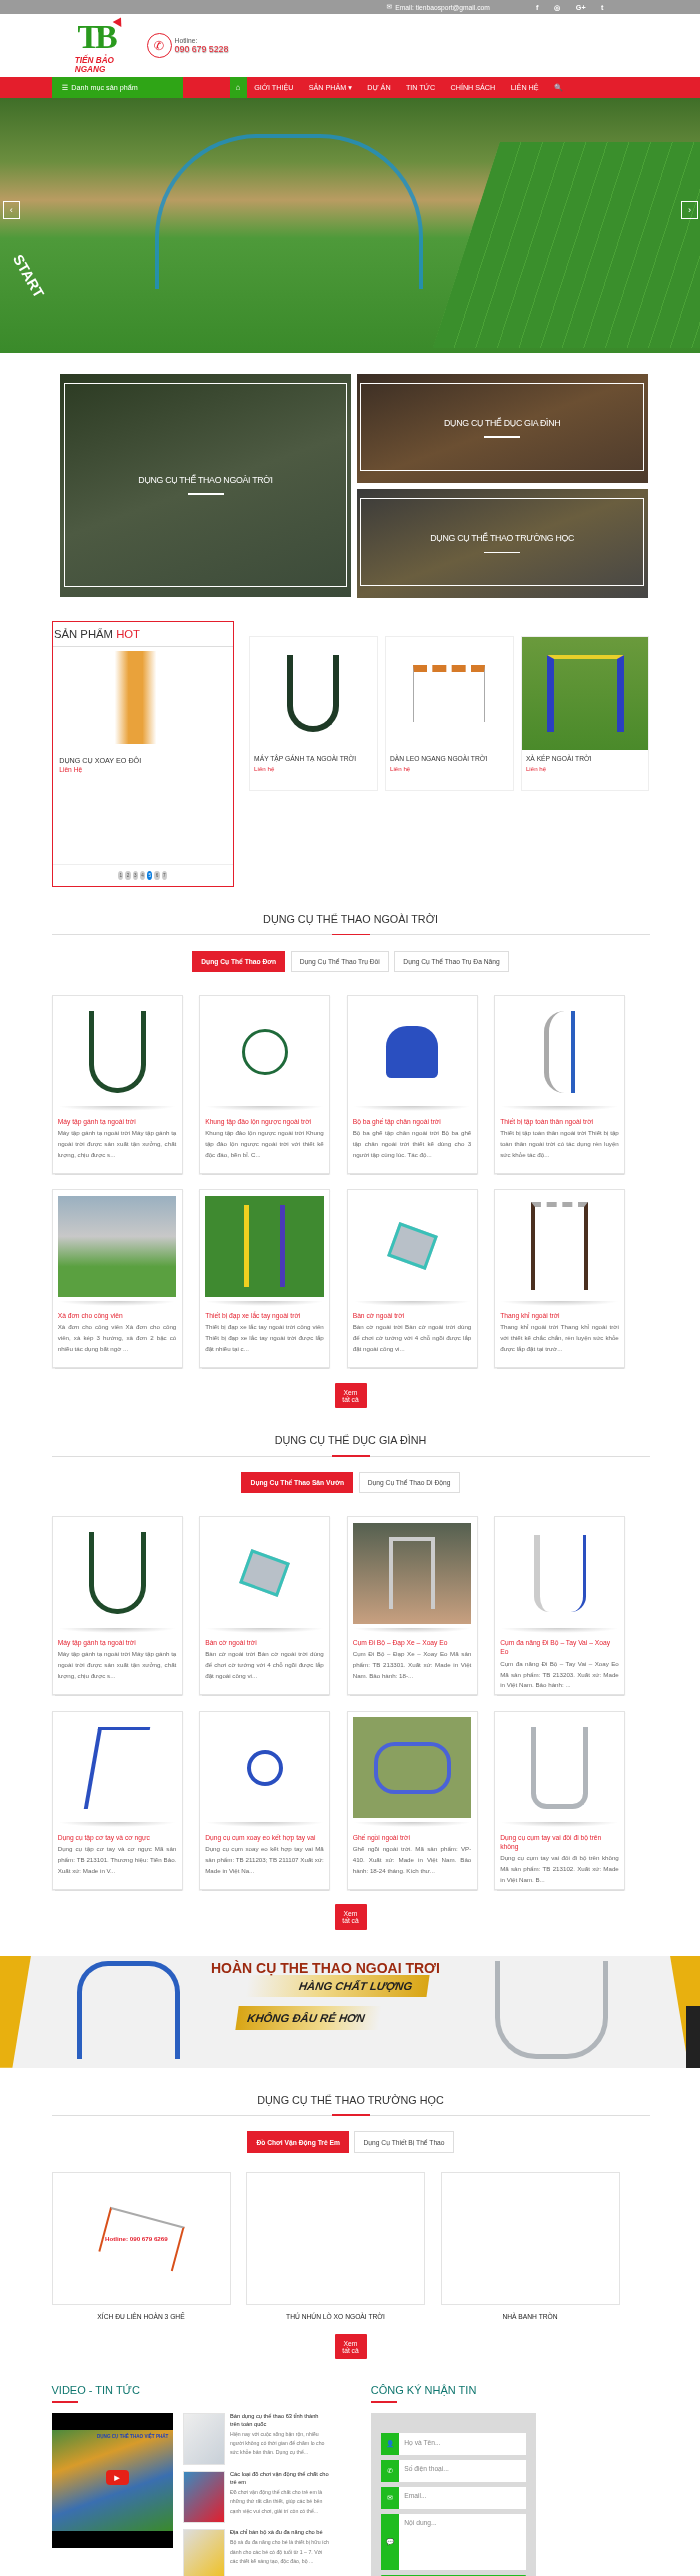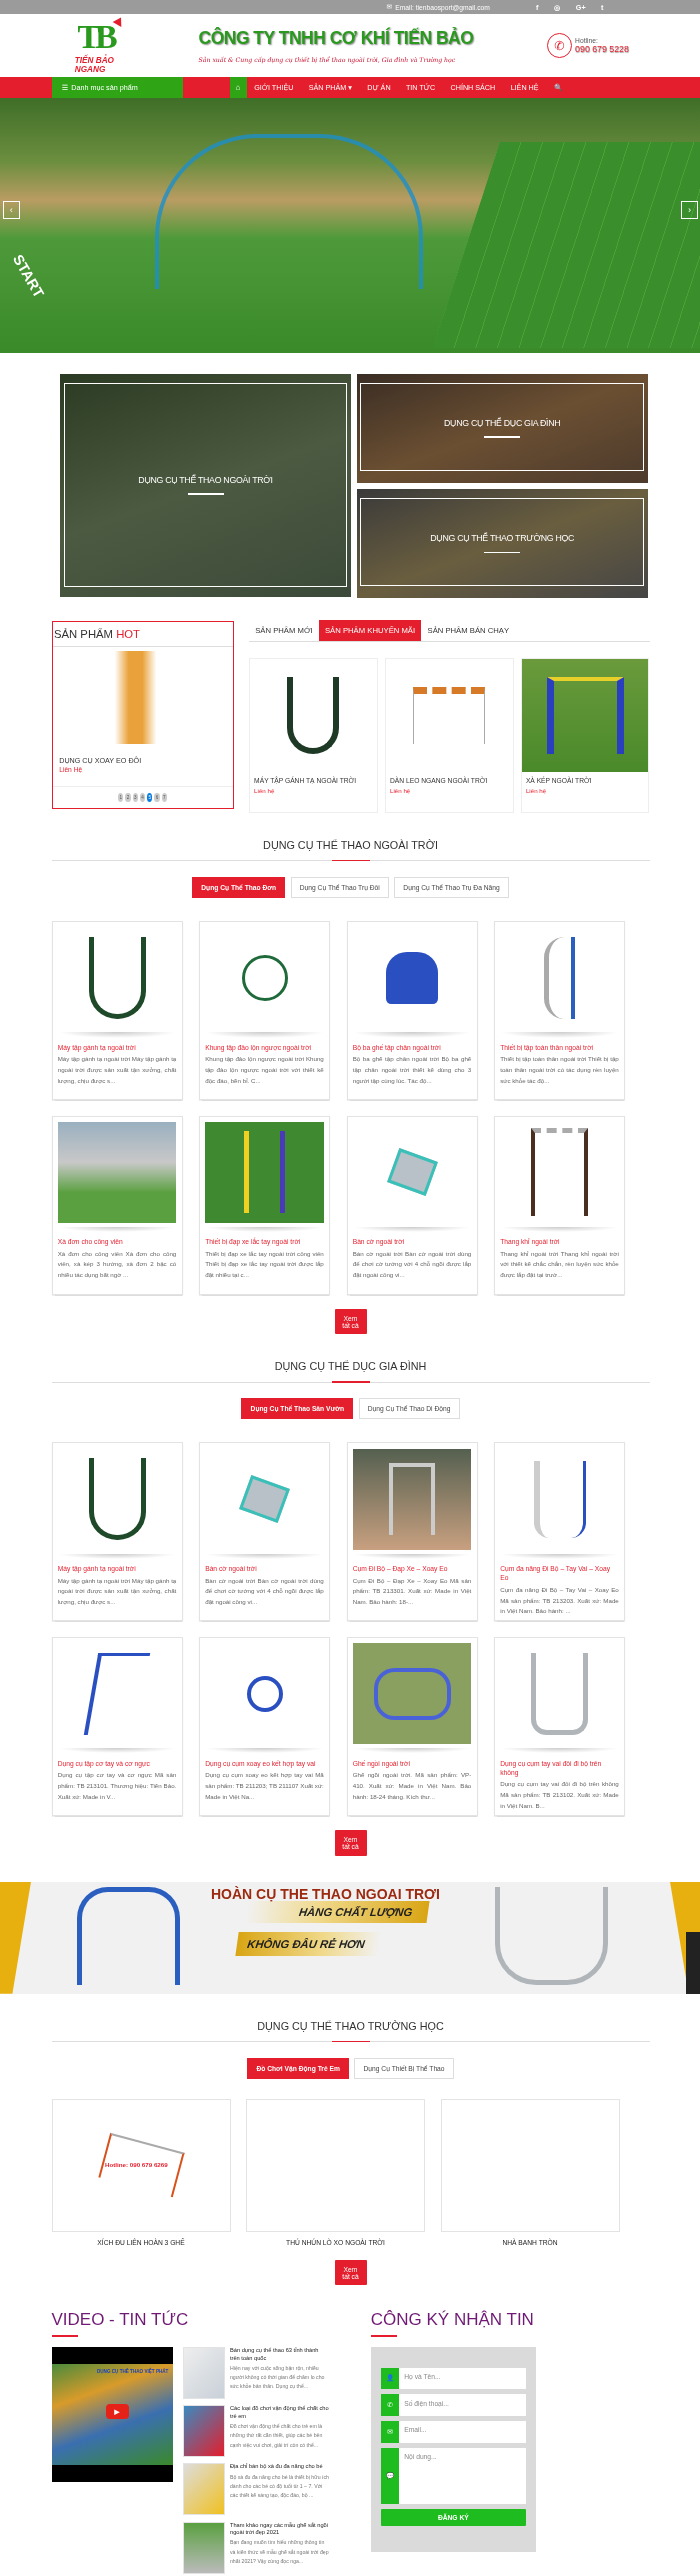--- a/index.html
+++ b/index.html
@@ -43,21 +43,21 @@
 .cat.half{height:109px}
 .cat .frame{position:absolute;inset:9.3px 3.6px;border:1px solid #fff}
 .cat.half .frame{inset:9.3px 3.6px 11.3px 3.6px}
 .cat .t{color:#fff;font-size:8.8px;letter-spacing:-0.3px;position:relative}
 .cat .bar{width:36px;height:1.5px;background:#fff;margin-top:8.2px;position:relative}
 .cat.c1{background:linear-gradient(160deg,#2b3a22,#4d5a42 50%,#3b4a39)}
 .cat.c2{background:linear-gradient(160deg,#3a2d24,#6b4f32 50%,#4c3a2c)}
 .cat.c3{background:linear-gradient(160deg,#3a3a3a,#6a5e3f 50%,#454545)}
 
 .row2{display:flex;margin-top:23px;gap:15.5px;margin-left:0}
-.hotbox{width:182px;height:188px;border:0.5px solid #e41e2c;position:relative}
+.hotbox{width:182px;height:266px;border:0.5px solid #e41e2c;position:relative}
 .hotbox h3{font-size:11.3px;font-weight:normal;padding:6.2px 1.5px;border-bottom:0.5px solid #ddd;color:#333}
 .hotbox h3 span{color:#e41e2c}
 .hotbox .img{height:93px;margin:4.1px 20.6px;background:linear-gradient(90deg,#fff 30%,#e9a23b 40%,#e9a23b 50%,#fff 60%)}
 .hotbox .pname{font-size:7.2px;padding:7.2px 6.7px 1px}
 .hotbox .price{font-size:6.7px;color:#e41e2c;padding:0 6.7px}
 .dots{position:absolute;bottom:6.2px;left:0;right:0;display:flex;justify-content:center;gap:2.1px;border-top:0.5px solid #eee;padding-top:6.2px}
 .dot{width:5.2px;height:8.2px;border-radius:50%;background:#ccc;font-size:4.6px;display:flex;align-items:center;justify-content:center;color:#555}
 .dot.on{background:#0a7de0;color:#fff}
 .tabsec{flex:1}
 .tabs{display:flex;border-bottom:0.5px solid #ddd;height:21.6px;align-items:flex-end}
@@ -92,21 +92,21 @@
 .banner .t3{position:absolute;left:237px;top:50px;padding:6.2px 15.5px 6.2px 10.3px;background:linear-gradient(90deg,#d9a514,#f0d98a 60%,transparent);font-size:11.3px;font-weight:bold;font-style:italic;color:#222;transform:skewX(-8deg)}
 .banner .eq1{position:absolute;left:77px;top:5.2px;width:103px;height:98px;border:5.2px solid #2a5fc0;border-radius:31px 31px 0 0;border-bottom:none}
 .banner .eq2{position:absolute;left:495px;top:5.2px;width:113px;height:98px;border:5.2px solid #b0b5ba;border-radius:0 0 41px 41px;border-top:none}
 
 .grid3{display:grid;grid-template-columns:repeat(3,179px);gap:0 15.5px;margin-top:19.6px}
 .scard .img{height:133px;border:0.5px solid #e3e3e3;display:flex;align-items:center;justify-content:center}
 .scard .nm{text-align:center;font-size:6.7px;margin-top:7.2px;color:#222}
 
 .vn{display:flex;gap:10.3px;margin-top:25px}
 .vn .left{width:392px}
-.vn h3,.reg h3{font-size:17px;font-weight:normal;color:#701a75;position:relative;padding-bottom:6.2px}
+.vn h3,.reg h3{font-size:11px;font-weight:normal;color:#0f766e;position:relative;padding-bottom:6.2px}
 .vn h3:after,.reg h3:after{content:"";position:absolute;left:0;bottom:0;width:26px;height:1.5px;background:#e41e2c}
 .vwrap{display:flex;gap:10.3px;margin-top:10.3px}
 .video{width:121px;height:135px;background:#000;position:relative}
 .video .pic{position:absolute;top:17px;bottom:17px;left:0;right:0;background:linear-gradient(160deg,#4a8a3c,#d89b2a 30%,#3a6fb0 60%,#3a8a2a)}
 .video .play{position:absolute;left:54px;top:57px;width:23px;height:15.5px;background:#e62117;border-radius:4.1px;display:flex;align-items:center;justify-content:center;color:#fff;font-size:7.2px}
 .video .cap{position:absolute;right:4.1px;top:21.6px;color:#1a3fc0;font-weight:bold;font-size:4.6px;text-align:center}
 .news{flex:1}
 .nitem{display:flex;gap:5.2px;margin-bottom:6.2px;height:52px;overflow:hidden}
 .nitem .th{width:42px;height:52px;border:0.5px solid #e3e3e3;flex-shrink:0;background:linear-gradient(135deg,#eee,#c8d0d8)}
 .nitem .ti{font-size:5.7px;color:#222;line-height:7.7px}
@@ -137,24 +137,20 @@
   </div>
 </div>
 
 <div class="header">
   <div class="container">
     <div class="logo">
       <span class="tb">TB</span>
       <span class="tri"></span>
       <span class="brand">TIẾN BẢO NGANG</span>
     </div>
-    <div class="slogan">
-      <div class="company">CÔNG TY TNHH CƠ KHÍ TIẾN BẢO</div>
-      <div class="sub">Sản xuất &amp; Cung cấp dụng cụ thiết bị thể thao ngoài trời, Gia đình và Trường học</div>
-    </div>
     <div class="hotline">
       <div class="ring">✆</div>
       <div>
         <div class="lbl">Hotline:</div>
         <div class="num">090 679 5228</div>
       </div>
     </div>
   </div>
 </div>
 
@@ -214,25 +210,20 @@
         <span class="dot">1</span>
         <span class="dot">2</span>
         <span class="dot">3</span>
         <span class="dot">4</span>
         <span class="dot on">5</span>
         <span class="dot">6</span>
         <span class="dot">7</span>
       </div>
     </div>
     <div class="tabsec">
-      <div class="tabs">
-        <div class="tab">SẢN PHẨM MỚI</div>
-        <div class="tab on">SẢN PHẨM KHUYẾN MÃI</div>
-        <div class="tab">SẢN PHẨM BÁN CHẠY</div>
-      </div>
       <div class="tprods">
         <div class="tprod">
           <div class="img">
               <div style="width:52px;height:77px;border:6.2px solid #1e3a26;border-top:none;border-radius:0 0 26px 26px"></div>
             </div>
           <div class="nm">MÁY TẬP GÁNH TẠ NGOÀI TRỜI</div>
           <div class="pr">Liên hệ</div>
         </div>
         <div class="tprod">
           <div class="img">

